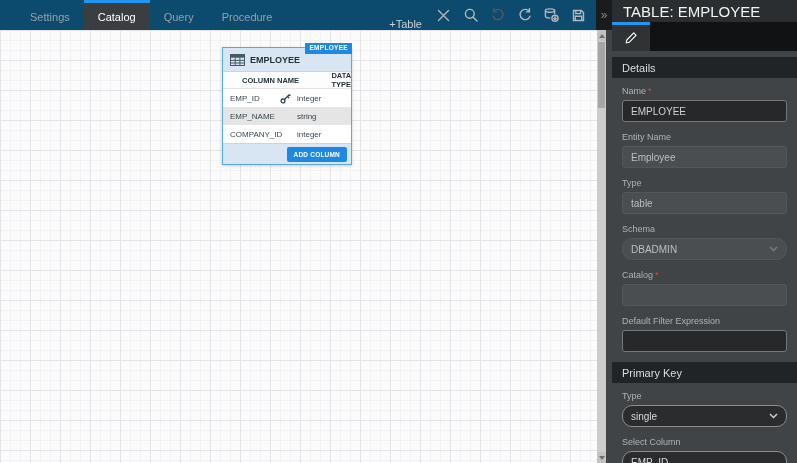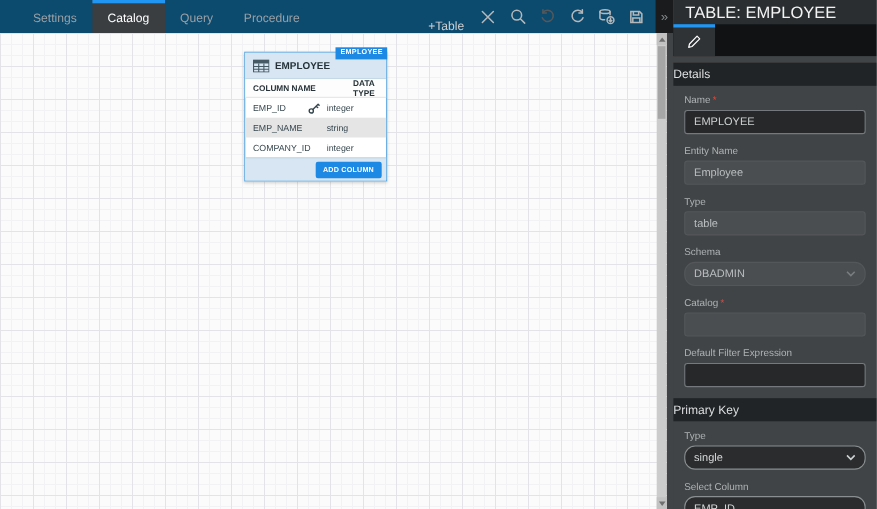--- a/index.html
+++ b/index.html
@@ -52,21 +52,21 @@
                 background:#ffffff; border:1px solid #5ba7e0;
                 box-shadow:0 1px 3px rgba(0,0,0,.18); }
   .card-badge { position:absolute; top:-5px; right:-1px; background:#1e88e5;
                 color:#fff; font-size:6.5px; font-weight:bold; letter-spacing:.3px;
                 padding:2px 4px; line-height:1; }
   .card-header { height:24px; background:#d7e6f2; border-bottom:1px solid #c2d6e5;
                  display:flex; align-items:center; gap:5px; padding:0 7px; }
   .card-title { font-size:9px; font-weight:bold; color:#263238; }
   .card-cols { display:flex; align-items:center; height:17px; background:#fdfdfd;
                border-bottom:1px solid #e6e6e6; font-size:7.5px; font-weight:bold; color:#263238; }
-  .ccol-name { width:98px; padding-left:7px; }
+  .ccol-name { width:98px; padding-left:7px;margin-left:12px; }
   .ccol-type { flex:1; }
   .card-row { display:flex; align-items:center; height:18px; font-size:8px; color:#37474f; }
   .card-row.alt { background:#e5e5e5; }
   .cell-name { width:74px; padding-left:7px; display:flex; align-items:center; }
   .key-wrap { margin-left:auto; margin-right:6px; display:flex; }
   .cell-type { flex:1; }
   .card-footer { height:21px; background:#d7e6f2; border-top:1px solid #c2d6e5;
                  display:flex; align-items:center; justify-content:flex-end; padding-right:4px; }
   .add-col-btn { background:#1e88e5; color:#fff; font-size:6.5px; font-weight:bold;
                  border:none; border-radius:2px; padding:4px 7px; cursor:pointer;
@@ -75,21 +75,21 @@
   
   .panel { position:absolute; left:612px; top:0; width:185px; height:463px;
            background:#414446; overflow:hidden; }
   .panel-header { height:22px; background:#2b2e30; color:#f2f3f3; font-size:15px;
                   display:flex; align-items:center; padding-left:11px; }
   .panel-tabbar { height:29px; background:#101214; display:flex; }
   .panel-tab { width:38px; background:#303335; border-top:3px solid #2196f3;
                display:flex; align-items:center; justify-content:center; cursor:pointer; }
   .panel-body { padding-top:6px; }
   .section-header { height:21px; background:#212426; color:#dcdee0; font-size:11px;
-                    display:flex; align-items:center; margin-bottom:8px; }
+                    display:flex; align-items:center; padding-left:10px; margin-bottom:8px; }
   .field { padding:0 10px; margin-bottom:10px; }
   .field > label { display:block; font-size:9px; color:#aeb2b4; margin-bottom:4px; }
   .req { color:#e5483c; margin-left:2px; font-size:9px; }
   .tinput { display:block; width:100%; height:22px; border-radius:3px;
             font-size:10px; padding:0 8px; font-family:inherit; outline:none; }
   .tinput.editable { background:#26282a; border:1px solid #75797d; color:#cfd2d3; }
   .tinput.readonly { background:#4b4e50; border:1px solid #54575a; color:#bcbfc1; }
   .tselect { display:flex; align-items:center; justify-content:space-between;
              height:22px; border-radius:10px; font-size:10px; padding:0 8px; cursor:pointer; }
   .tselect.readonly { background:#4b4e50; border:1px solid #54575a; color:#bcbfc1; }

